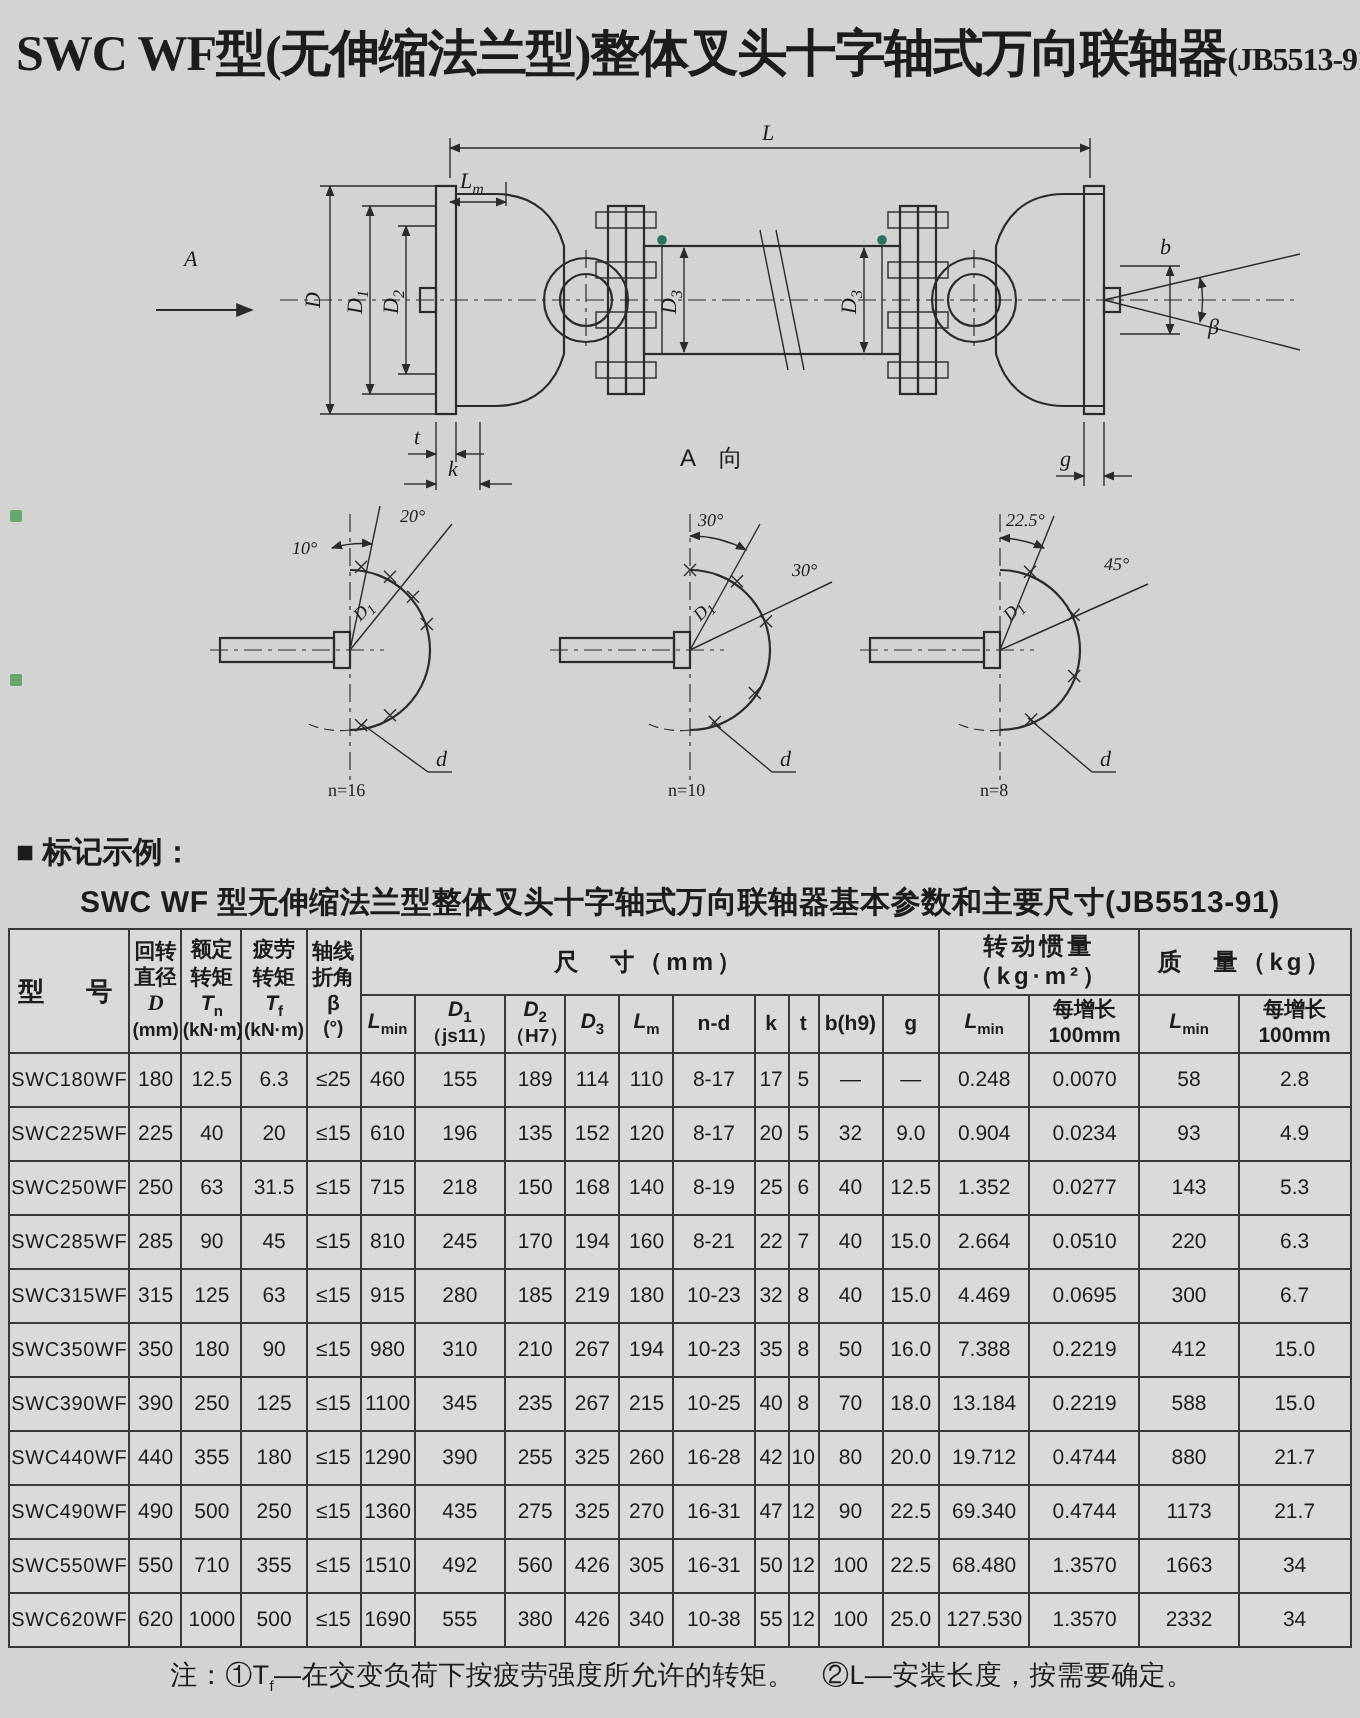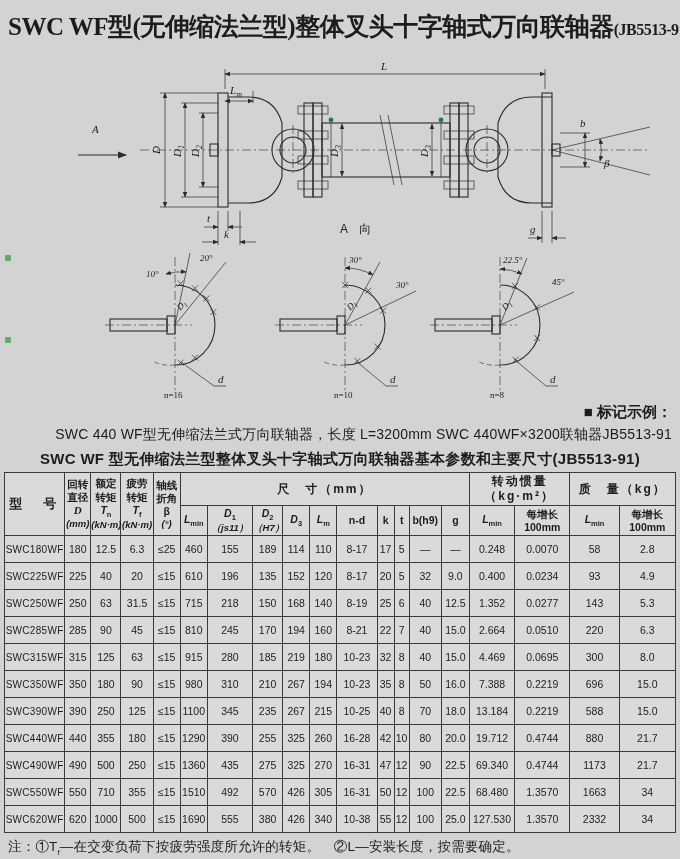--- a/index.html
+++ b/index.html
@@ -14,21 +14,21 @@
     padding:10px 6px 2px 8px;
     font-family:"Liberation Serif",serif;
     font-weight:bold;
     font-size:25px;
     white-space:nowrap;
     letter-spacing:-0.5px;
   }
   .title-bar .std{font-size:16px;font-weight:bold;}
   .drawing-wrap{width:680px;height:356px;}
   svg{display:block;}
-  .mark-example{padding:0 8px;margin-top:2px;text-align:right;}
+  .mark-example{padding:0 8px;margin-top:16px;}
   .mark-example .heading{font-size:15px;font-weight:bold;margin:0 0 4px 0;}
   .mark-example .line{font-size:14px;margin:0 0 2px 18px;letter-spacing:0.2px;}
   .table-title{
     text-align:center;font-size:15px;font-weight:bold;
     margin:6px 0 3px 0;letter-spacing:0.3px;
   }
   table.spec{
     border-collapse:collapse;
     margin:0 auto;
     width:672px;
@@ -41,26 +41,27 @@
     vertical-align:middle;
     padding:1px 0;
     background:rgba(255,255,255,0.16);
     font-weight:normal;
   }
   table.spec thead th{font-weight:bold;line-height:1.25;}
   table.spec thead .grp{font-size:12px;letter-spacing:2px;height:20px;}
   table.spec tbody td{height:24px;}
   table.spec td.model{font-size:10px;letter-spacing:0.3px;}
   sub{font-size:7.5px;}
-  .unit{font-size:9.5px;display:block;font-style:italic;}
+  .unit{font-size:9.5px;display:block;}
   .hline{display:block;}
   .note{
     font-size:13.5px;
     padding:5px 6px 0 8px;
     letter-spacing:0.2px;
+    text-align:center;
   }
   
   .ln{stroke:#2b2b2b;stroke-width:1.1;fill:none;}
   .thin{stroke:#2b2b2b;stroke-width:0.7;fill:none;}
   .dim{stroke:#2b2b2b;stroke-width:0.7;fill:none;}
   .cl{stroke:#2b2b2b;stroke-width:0.6;fill:none;stroke-dasharray:9 3 2 3;}
   .dash{stroke:#2b2b2b;stroke-width:0.6;fill:none;stroke-dasharray:5 3;}
   .lbl{font-family:"Liberation Serif",serif;font-style:italic;font-size:11px;fill:#1c1c1c;}
   .lbl2{font-family:"Liberation Serif",serif;font-size:11px;fill:#1c1c1c;}
   .sm{font-size:9px;}
@@ -261,21 +262,20 @@
     <text class="lbl2 sm" x="490" y="353">n=8</text>
   </g>
 
   <rect class="wm" x="5" y="210" width="6" height="6" rx="1"></rect>
   <rect class="wm" x="5" y="292" width="6" height="6" rx="1"></rect>
 </svg>
 </div>
 
 <div class="mark-example">
   <p class="heading">■ 标记示例：</p>
-  <p class="line">SWC 440 WF型无伸缩法兰式万向联轴器，长度 L=3200mm SWC 440WF×3200联轴器JB5513-91</p>
 </div>
 
 <div class="table-title">SWC WF 型无伸缩法兰型整体叉头十字轴式万向联轴器基本参数和主要尺寸(JB5513-91)</div>
 
 <table class="spec">
   <colgroup>
     <col style="width:60px">
       <col style="width:26px">
       <col style="width:30px">
       <col style="width:32px">
@@ -386,21 +386,21 @@
         <td>610</td>
         <td>196</td>
         <td>135</td>
         <td>152</td>
         <td>120</td>
         <td>8-17</td>
         <td>20</td>
         <td>5</td>
         <td>32</td>
         <td>9.0</td>
-        <td>0.400</td>
+        <td>0.904</td>
         <td>0.0234</td>
         <td>93</td>
         <td>4.9</td>
       </tr>
       <tr>
         <td class="model">SWC250WF</td>
         <td>250</td>
         <td>63</td>
         <td>31.5</td>
         <td>≤15</td>
@@ -452,41 +452,41 @@
         <td>219</td>
         <td>180</td>
         <td>10-23</td>
         <td>32</td>
         <td>8</td>
         <td>40</td>
         <td>15.0</td>
         <td>4.469</td>
         <td>0.0695</td>
         <td>300</td>
-        <td>8.0</td>
+        <td>6.7</td>
       </tr>
       <tr>
         <td class="model">SWC350WF</td>
         <td>350</td>
         <td>180</td>
         <td>90</td>
         <td>≤15</td>
         <td>980</td>
         <td>310</td>
         <td>210</td>
         <td>267</td>
         <td>194</td>
         <td>10-23</td>
         <td>35</td>
         <td>8</td>
         <td>50</td>
         <td>16.0</td>
         <td>7.388</td>
         <td>0.2219</td>
-        <td>696</td>
+        <td>412</td>
         <td>15.0</td>
       </tr>
       <tr>
         <td class="model">SWC390WF</td>
         <td>390</td>
         <td>250</td>
         <td>125</td>
         <td>≤15</td>
         <td>1100</td>
         <td>345</td>
@@ -546,21 +546,21 @@
         <td>21.7</td>
       </tr>
       <tr>
         <td class="model">SWC550WF</td>
         <td>550</td>
         <td>710</td>
         <td>355</td>
         <td>≤15</td>
         <td>1510</td>
         <td>492</td>
-        <td>570</td>
+        <td>560</td>
         <td>426</td>
         <td>305</td>
         <td>16-31</td>
         <td>50</td>
         <td>12</td>
         <td>100</td>
         <td>22.5</td>
         <td>68.480</td>
         <td>1.3570</td>
         <td>1663</td>

